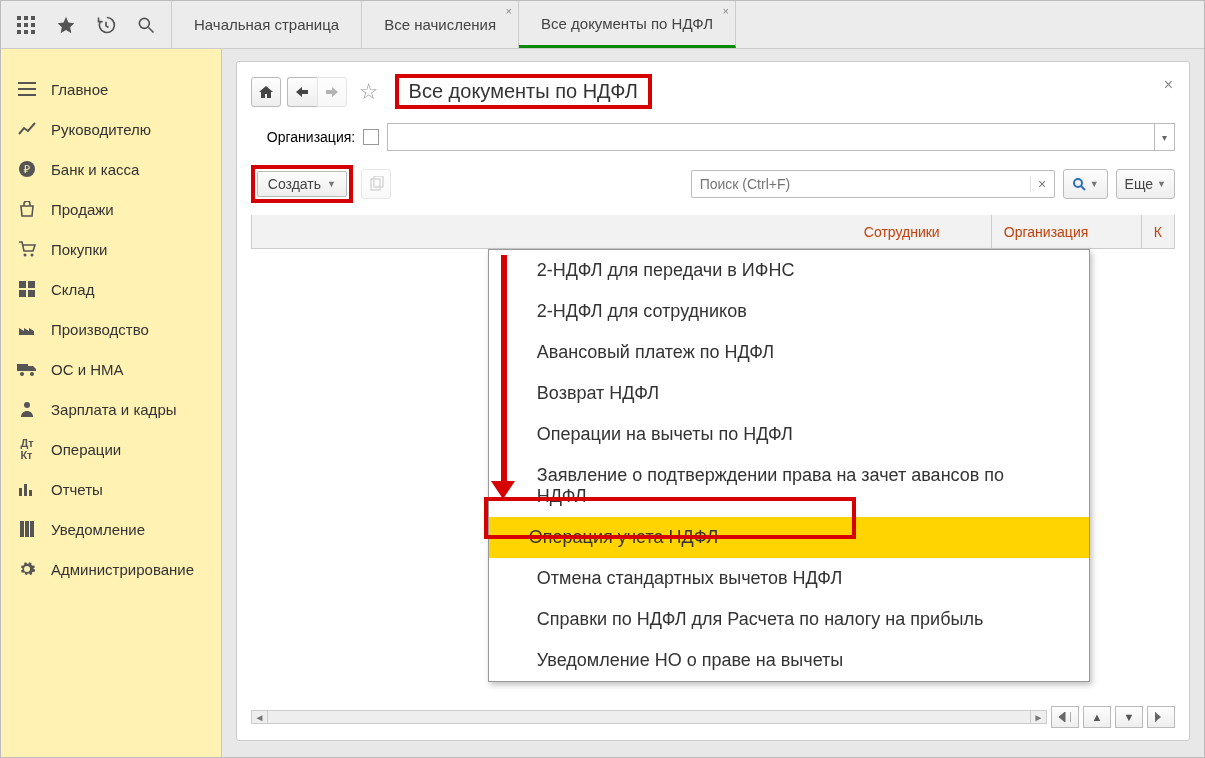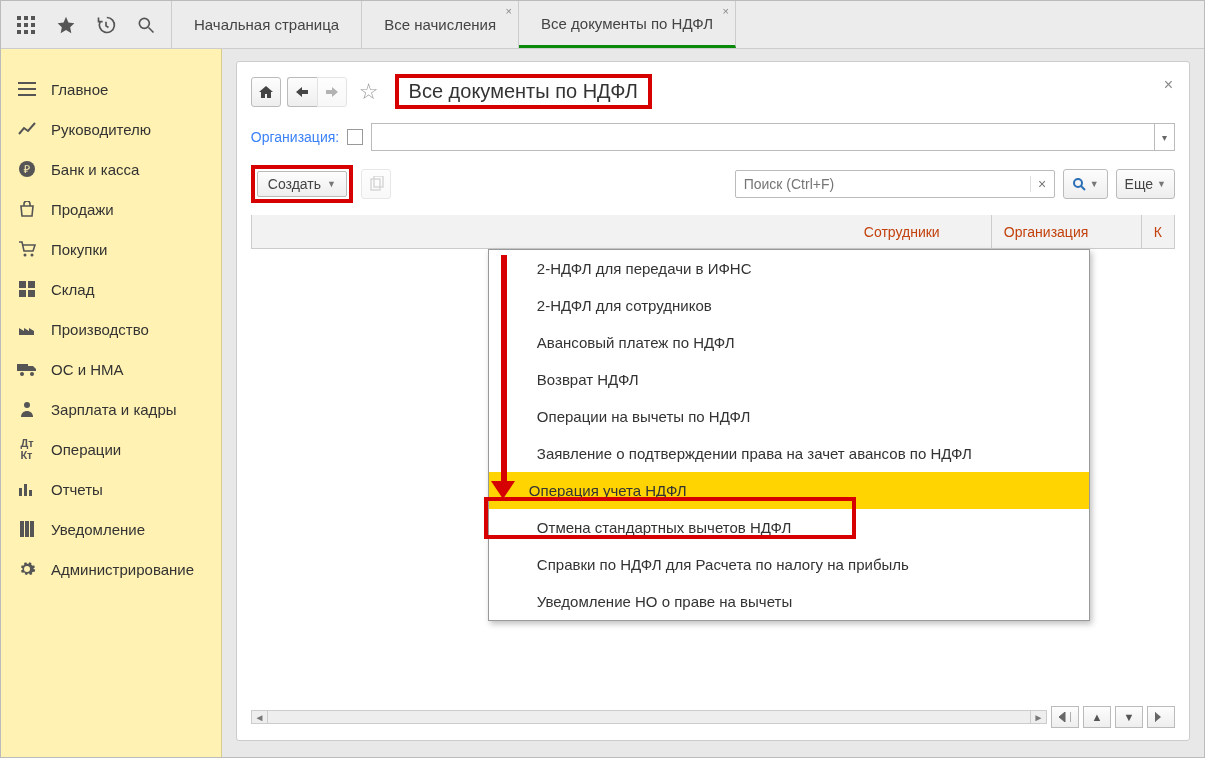--- a/index.html
+++ b/index.html
@@ -140,21 +140,21 @@
     font-size: 16px;
     color: #888;
     cursor: pointer;
   }
   .org-row {
     display: flex;
     align-items: center;
     gap: 8px;
     margin-bottom: 14px;
   }
-  .org-row label { color: #3b82f6; }
+  .org-row label { color: #000000; margin-left: 16px; }
   .checkbox-box { width:16px; height:16px; border:1px solid #999; background:#fff; }
   .org-field {
     flex: 1;
     height: 28px;
     border: 1px solid #bbb;
     background: #fff;
     display: flex;
   }
   .org-field .dd {
     width: 20px;
@@ -184,21 +184,21 @@
     cursor: pointer;
     font-size: 14px;
     color:#444;
     gap:6px;
   }
   .copy-btn { opacity: 0.35; }
   .spacer { flex:1; }
   .search-box {
     display:flex;align-items:center;
     border:1px solid #bbb;
-    height:28px;width:320px;border-radius:2px;background:#fff;
+    height:28px;width:364px;border-radius:2px;background:#fff;
   }
   .search-box input {
     flex:1;border:none;outline:none;padding:0 8px;font-size:14px;color:#999;
   }
   .search-box .x { width:24px;text-align:center;color:#777;border-left:1px solid #ddd;cursor:pointer; }
   
   .table-head {
     display:flex;
     border:1px solid #ccc;
     border-top:none;
@@ -218,21 +218,21 @@
     top:200px;
     left:266px;
     width:602px;
     background:#fff;
     border:1px solid #999;
     box-shadow:2px 3px 6px rgba(0,0,0,0.25);
     z-index:5;
   }
   .dd-item {
     padding:10px 48px;
-    font-size:15px;
+    font-size:18px;
     cursor:pointer;
     position:relative;
   }
   .dd-item.hl { background:#ffd400;padding-left:40px; }
   .hl-frame {
     position:absolute;
     border:4px solid #d60000;
     pointer-events:none;
     z-index:6;
   }

